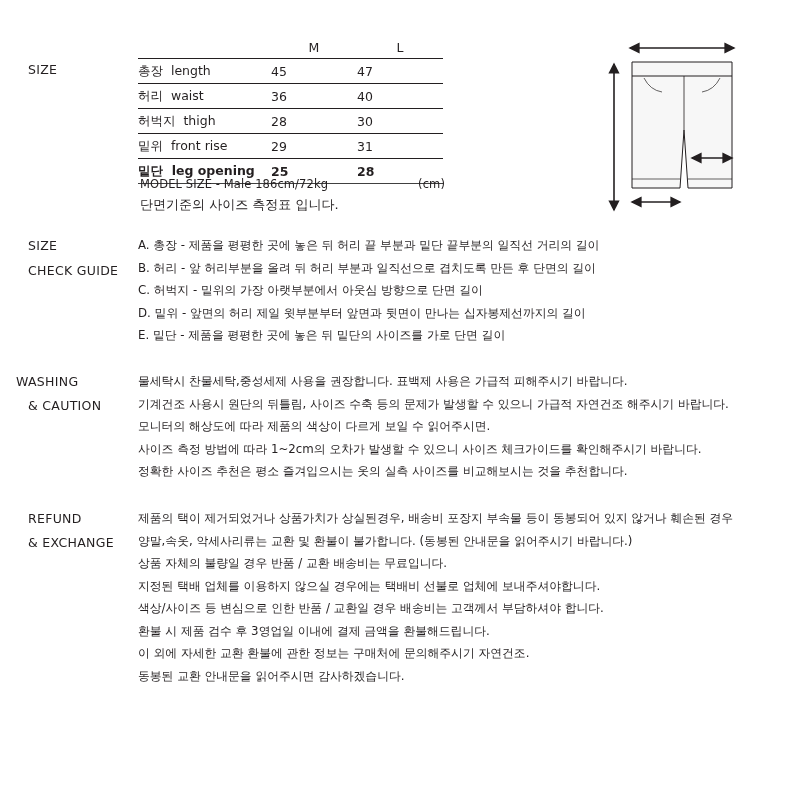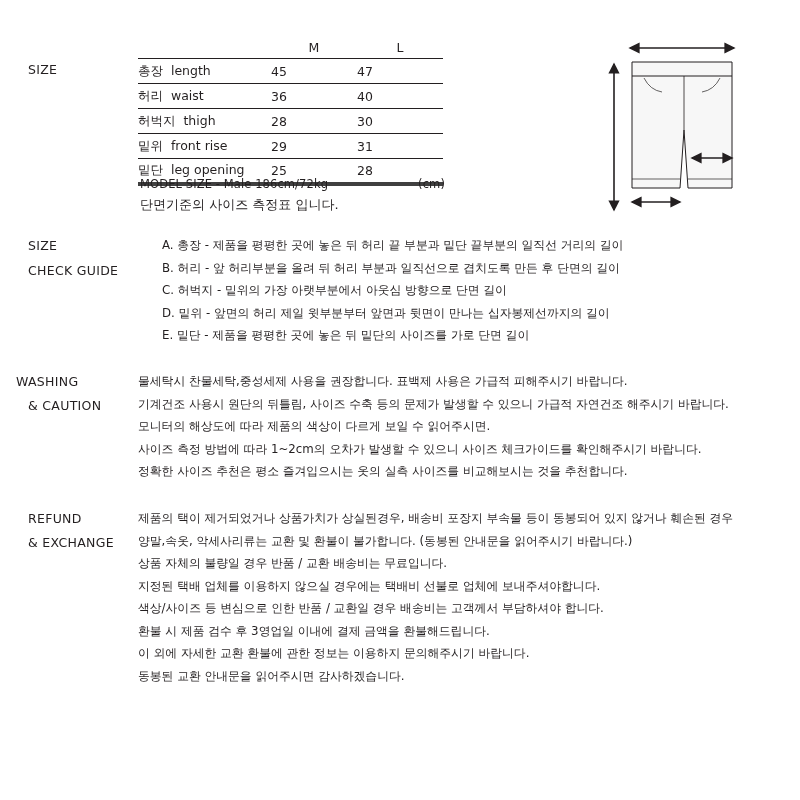--- a/index.html
+++ b/index.html
@@ -53,21 +53,22 @@
     text-align: center;
     font-size: 12.5px;
   }
   .size-table .hdr td.k { text-align: left; }
   .size-table tbody tr td {
     border-top: 1px solid #231f20;
     height: 25px;
     vertical-align: middle;
   }
   .size-table tbody tr:last-child td {
-    border-bottom: 4px solid #404040;
+    border-bottom: 1px solid #404040;
+    font-weight: bold;
   }
   .cell-k { white-space: pre; padding-left: 2px; }
   .cell-v { text-align: center; width: 86px; }
   .col-m { width: 86px; }
   .col-l { width: 86px; }
 
   .model-line {
     position: absolute;
     left: 140px;
     top: 177px;
@@ -156,21 +157,21 @@
       </tr>
     </tbody>
   </table>
 
   <div class="model-line">
     <span class="unit">(cm)</span>
     <span>MODEL SIZE - Male 186cm/72kg</span>
   </div>
   <div class="measure-note">단면기준의 사이즈 측정표 입니다.</div>
 
-  <div class="body-block" style="top:234px;margin-left:24px;">
+  <div class="body-block" style="top:234px;">
     <div>A. 총장 - 제품을 평평한 곳에 놓은 뒤 허리 끝 부분과 밑단 끝부분의 일직선 거리의 길이</div>
     <div>B. 허리 - 앞 허리부분을 올려 뒤 허리 부분과 일직선으로 겹치도록 만든 후 단면의 길이</div>
     <div>C. 허벅지 - 밑위의 가장 아랫부분에서 아웃심 방향으로 단면 길이</div>
     <div>D. 밑위 - 앞면의 허리 제일 윗부분부터 앞면과 뒷면이 만나는 십자봉제선까지의 길이</div>
     <div>E. 밑단 - 제품을 평평한 곳에 놓은 뒤 밑단의 사이즈를 가로 단면 길이</div>
   </div>
 
   <div class="body-block" style="top:370px;">
     <div>물세탁시 찬물세탁,중성세제 사용을 권장합니다. 표백제 사용은 가급적 피해주시기 바랍니다.</div>
     <div>기계건조 사용시 원단의 뒤틀림, 사이즈 수축 등의 문제가 발생할 수 있으니 가급적 자연건조 해주시기 바랍니다.</div>
@@ -179,21 +180,21 @@
     <div>정확한 사이즈 추천은 평소 즐겨입으시는 옷의 실측 사이즈를 비교해보시는 것을 추천합니다.</div>
   </div>
 
   <div class="body-block" style="top:507px;">
     <div>제품의 택이 제거되었거나 상품가치가 상실된경우, 배송비 포장지 부속물 등이 동봉되어 있지 않거나 훼손된 경우</div>
     <div>양말,속옷, 악세사리류는 교환 및 환불이 불가합니다. (동봉된 안내문을 읽어주시기 바랍니다.)</div>
     <div>상품 자체의 불량일 경우 반품 / 교환 배송비는 무료입니다.</div>
     <div>지정된 택배 업체를 이용하지 않으실 경우에는 택배비 선불로 업체에 보내주셔야합니다.</div>
     <div>색상/사이즈 등 변심으로 인한 반품 / 교환일 경우 배송비는 고객께서 부담하셔야 합니다.</div>
     <div>환불 시 제품 검수 후 3영업일 이내에 결제 금액을 환불해드립니다.</div>
-    <div>이 외에 자세한 교환 환불에 관한 정보는 이용하지 문의해주시기 바랍니다.</div>
+    <div>이 외에 자세한 교환 환불에 관한 정보는 구매처에 문의해주시기 자연건조.</div>
     <div>동봉된 교환 안내문을 읽어주시면 감사하겠습니다.</div>
   </div>
 
   <div class="illus">
     <svg width="180" height="185" viewBox="0 0 180 185" xmlns="http://www.w3.org/2000/svg">
       <defs>
         <marker id="ah" markerWidth="7" markerHeight="7" refX="6" refY="3.5" orient="auto">
           <polygon points="0,0 7,3.5 0,7" fill="#231f20"></polygon>
         </marker>
         <marker id="ah2" markerWidth="7" markerHeight="7" refX="1" refY="3.5" orient="auto">

